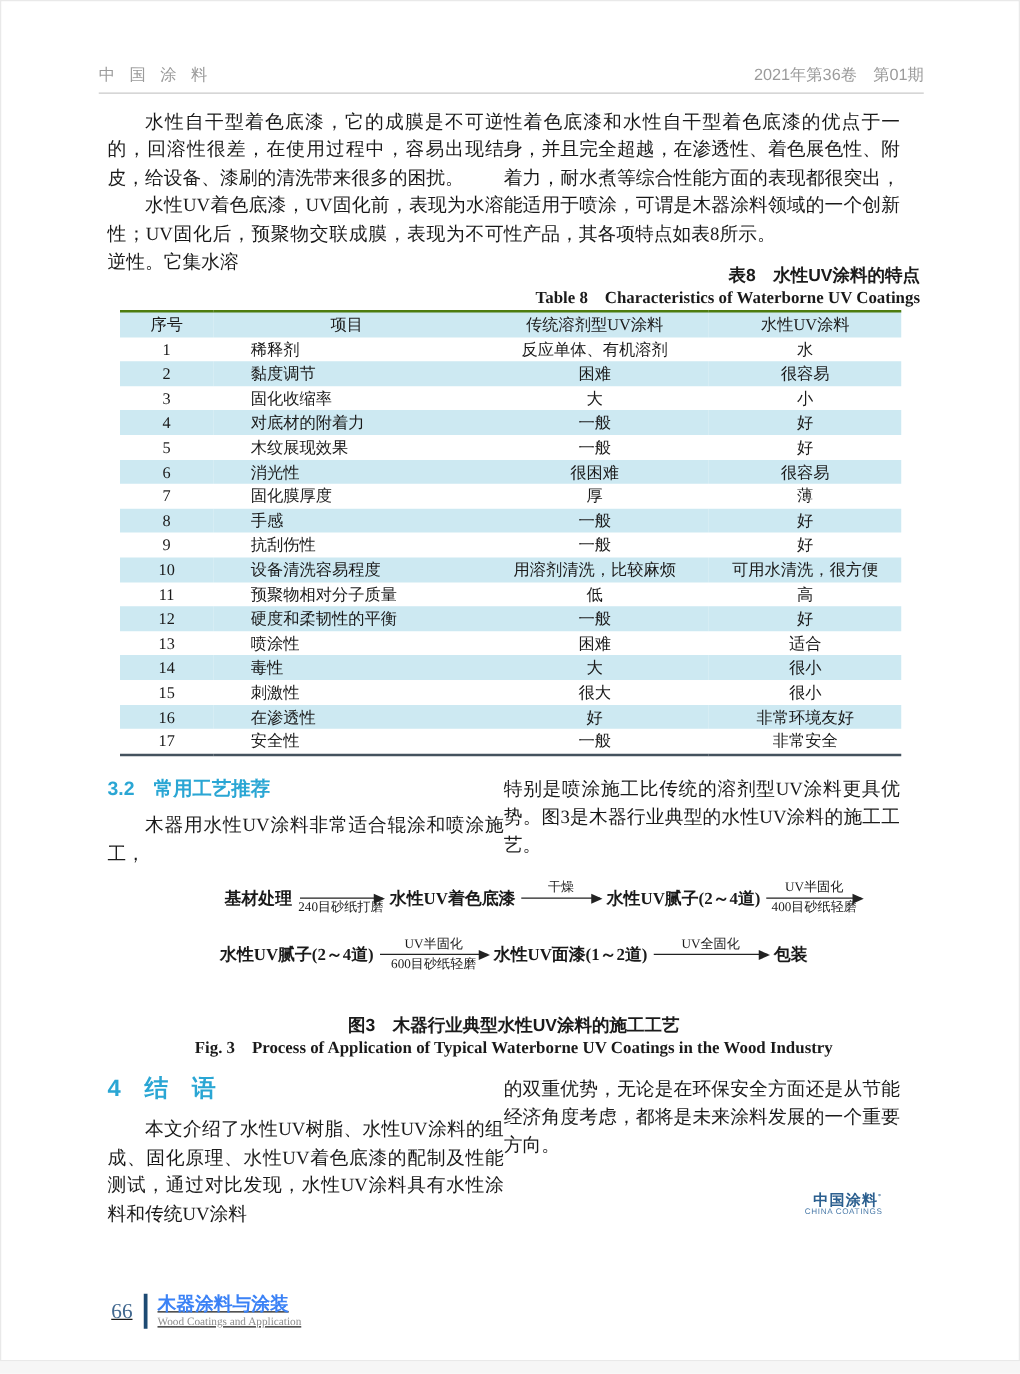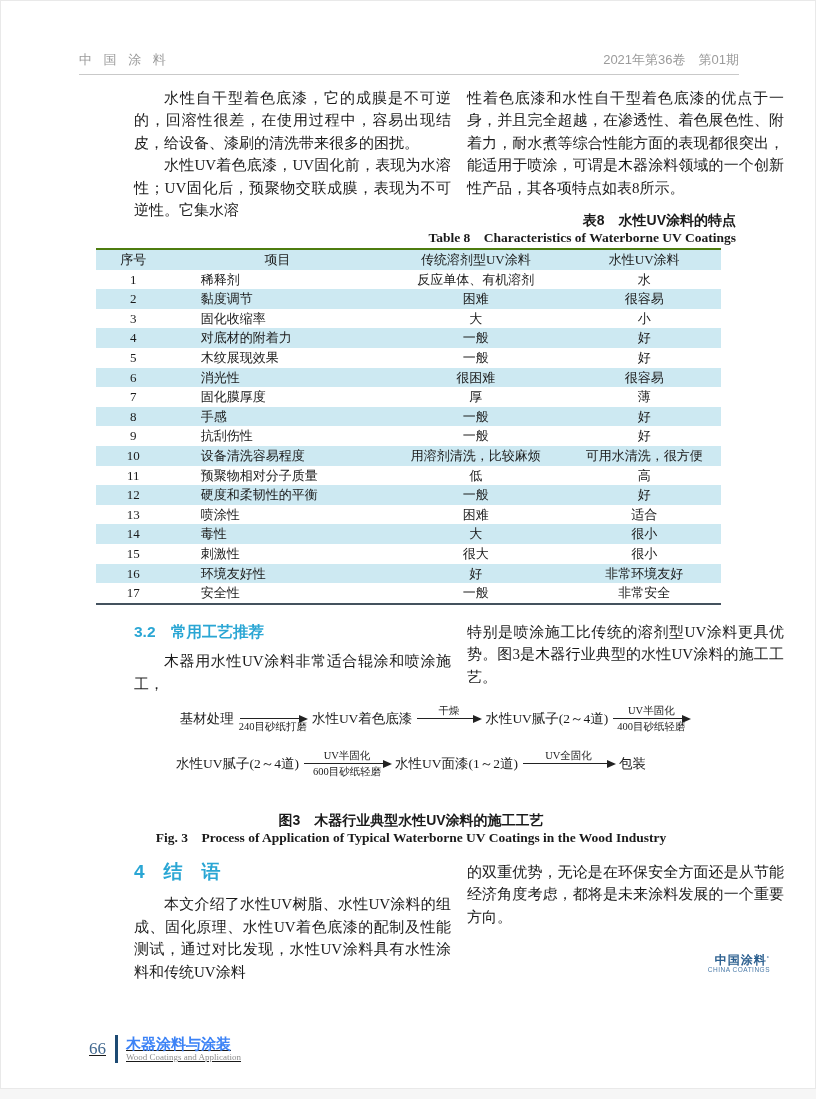--- a/index.html
+++ b/index.html
@@ -12,21 +12,21 @@
   
   .pg-header{
     position:absolute;top:50px;left:78px;width:660px;
     display:flex;justify-content:space-between;align-items:flex-end;
     border-bottom:1px solid #c9c9c9;padding-bottom:5px;
     color:#9b9b9b;font-size:13px;
     font-family:"Liberation Sans","DejaVu Sans",sans-serif;
   }
   .pg-header .jname{letter-spacing:4px;}
   
-  .twocol{display:flex;gap:16px;margin-left:48px;}
+  .twocol{display:flex;}
   .col{width:317px;font-size:15px;line-height:22.4px;text-align:justify;}
   .col p{margin:0;}
   .col p.ind{text-indent:2em;}
   .intro{position:absolute;top:86px;left:85px;width:650px;}
   
   .tbl-title{position:absolute;top:211px;left:85px;width:650px;text-align:right;}
   .tbl-title .cn{font-family:"Liberation Sans","DejaVu Sans",sans-serif;font-weight:bold;font-size:14px;line-height:17px;}
   .tbl-title .en{font-family:"Liberation Serif","DejaVu Serif",serif;font-weight:bold;font-size:13.5px;line-height:17px;}
   
   table.chars{
@@ -52,21 +52,21 @@
   .sec32{position:absolute;top:620px;left:85px;width:650px;}
   .sec32 .sec-head{font-size:15.5px;margin:0 0 7px 0;}
   .sec4{position:absolute;top:860px;left:85px;width:650px;}
   .sec4 .sec-head{font-size:19px;margin:0 0 10px 0;}
   
   .flow{position:absolute;top:692px;left:85px;width:650px;
         font-family:"Liberation Serif","DejaVu Serif",serif;}
   .flow-row{display:flex;justify-content:center;align-items:center;}
   .flow-row.r1{position:relative;left:26px;padding-top:10px;}
   .flow-row.r2{margin-top:14px;}
-  .fnode{font-size:13.5px;white-space:nowrap;}
+  .fnode{font-size:13.5px;white-space:nowrap;font-weight:bold;}
   .farrow{display:inline-flex;flex-direction:column;align-items:center;margin:0 5px;}
   .ftop,.fbot{display:block;height:15px;line-height:15px;font-size:10.5px;white-space:nowrap;}
   .fline{display:block;height:0;border-bottom:1.3px solid #222;position:relative;}
   .fline::after{
     content:"";position:absolute;right:-2px;bottom:-4.5px;width:0;height:0;
     border-left:9px solid #222;border-top:4px solid transparent;border-bottom:4px solid transparent;
   }
   .w75 .fline{width:66px;}
   .w72 .fline{width:63px;}
   .w85 .fline{width:76px;}
@@ -213,21 +213,21 @@
           <td class="c4">很小</td>
         </tr>
       <tr>
           <td class="c1">15</td>
           <td class="c2">刺激性</td>
           <td class="c3">很大</td>
           <td class="c4">很小</td>
         </tr>
       <tr class="stripe">
           <td class="c1">16</td>
-          <td class="c2">环境友好性</td>
+          <td class="c2">在渗透性</td>
           <td class="c3">好</td>
           <td class="c4">非常环境友好</td>
         </tr>
       <tr>
           <td class="c1">17</td>
           <td class="c2">安全性</td>
           <td class="c3">一般</td>
           <td class="c4">非常安全</td>
         </tr>
     </tbody>

